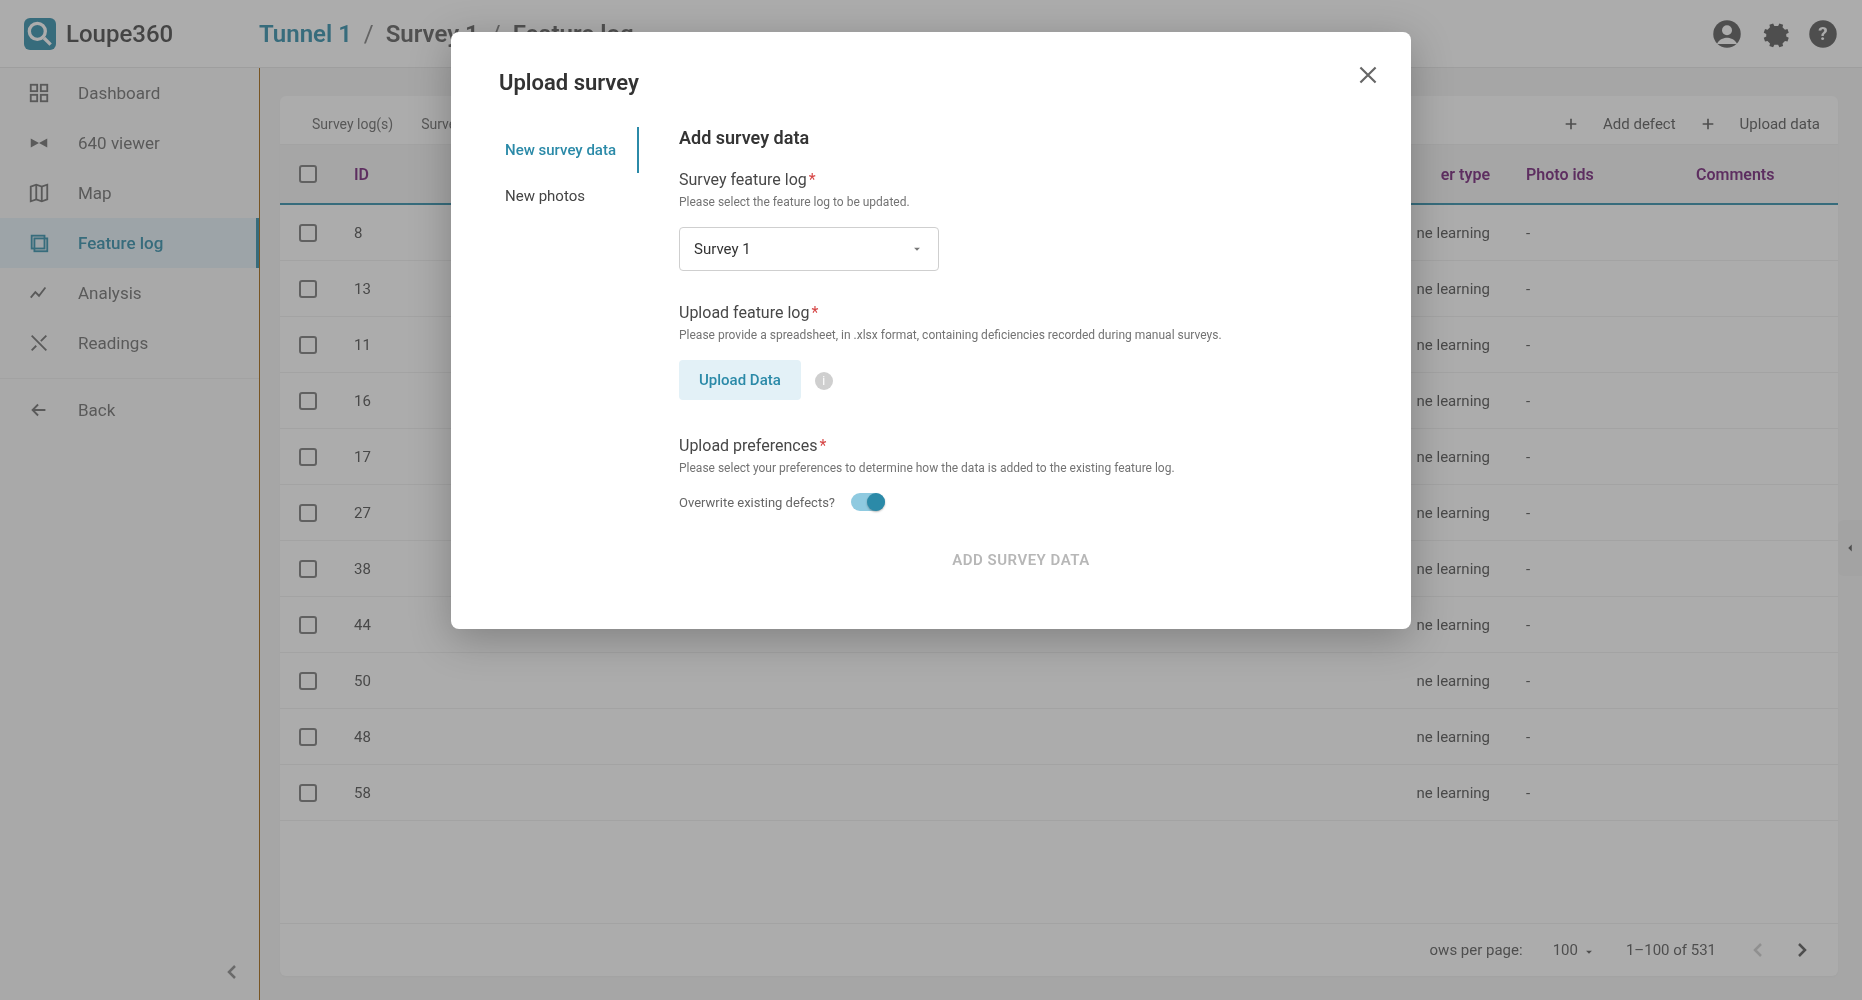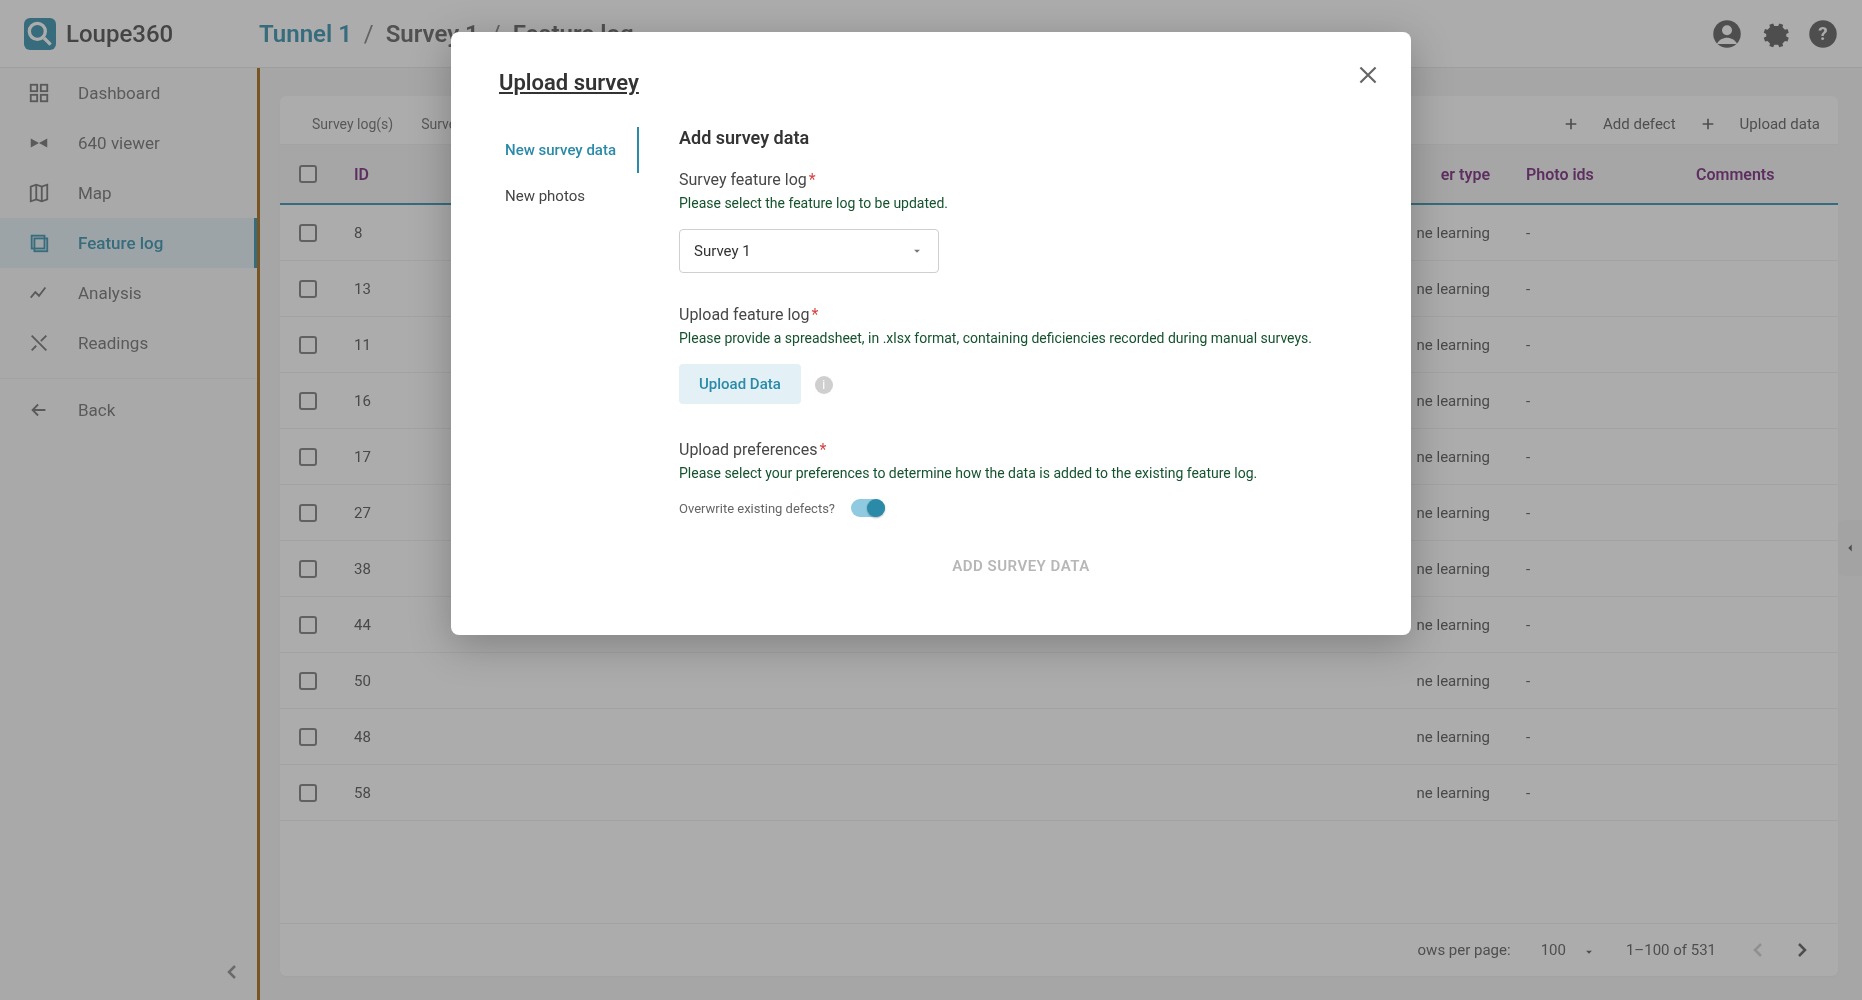--- a/index.html
+++ b/index.html
@@ -44,21 +44,21 @@
     .top-icon { width: 30px; height: 30px; color: #555; display:flex; align-items:center; justify-content:center; }
 
     
     .sidebar {
       position: absolute;
       top: 68px;
       left: 0;
       width: 260px;
       bottom: 0;
       background: #fafafa;
-      border-right: 3px solid #a16207;
+      border-right: 1px solid #a16207;
       z-index: 1;
     }
     .nav-item {
       display: flex;
       align-items: center;
       gap: 28px;
       padding: 14px 28px;
       color: #6a6a6a;
       cursor: pointer;
       font-size: 17px;
@@ -104,21 +104,21 @@
     .row { display: flex; height: 56px; align-items: center; border-bottom: 1px solid #eee; }
     .cell { padding: 0 18px; font-size: 15px; color: #4b4b4b; }
     .cbx-cell { width: 56px; display:flex; justify-content:center; }
     .cbx { width: 18px; height: 18px; border: 2px solid #777; border-radius: 3px; background:#fff; }
     .col-id { width: 70px; }
     .col-hidden { width: 50px; }
     .col-type { width: 200px; flex:1; }
     .col-photo { width: 170px; }
     .col-comments { width: 160px; }
     .table-footer { display: flex; justify-content: flex-end; align-items: center; gap: 30px; padding: 14px 24px; font-size: 15px; color: #555; border-top: 1px solid #eee; }
-    .rpp-select { display:flex; align-items:flex-end; gap:16px; }
+    .rpp-select { display:flex; align-items:flex-end; gap:4px; }
     .footer-nav { display:flex; gap: 20px; }
     .footer-nav-btn { width: 24px; height:24px; display:flex; align-items:center; justify-content:center; color:#555; }
     .footer-nav-btn.disabled { color: #ccc; }
 
     .right-collapse {
       position: absolute;
       top: 520px;
       right: 0;
       width: 24px;
       height: 56px;
@@ -143,31 +143,31 @@
       transform: translateX(-50%);
       width: 960px;
       background: #fff;
       border-radius: 8px;
       box-shadow: 0 10px 40px rgba(0,0,0,0.25);
       z-index: 10;
       padding: 38px 48px 60px;
       display: flex;
       flex-direction: column;
     }
-    .modal-title { font-size: 22px; font-weight: 600; color: #333; margin-bottom: 32px; text-decoration: underline; }
+    .modal-title { font-size: 22px; font-weight: 600; color: #333; margin-bottom: 32px; }
     .modal-close { position: absolute; top: 30px; right: 30px; width:26px; height:26px; color:#666; display:flex; align-items:center; justify-content:center; }
     .modal-body { display: flex; gap: 40px; }
     .modal-tabs { display:flex; flex-direction:column; width: 140px; }
     .modal-tab { padding: 14px 6px; font-size: 15px; color: #444; border-right: 2px solid transparent; }
     .modal-tab.active { color: #2b8aa8; font-weight:500; border-right: 2px solid #2b8aa8; }
     .modal-content { flex: 1; }
     .section-heading { font-size: 18px; font-weight:600; color:#343434; margin-bottom: 22px; }
     .field-label { font-size: 16px; color: #474747; margin-bottom: 6px; }
     .field-label .req { color: #d64545; margin-left: 2px; }
-    .field-help { font-size: 14px; color: #14532d; margin-bottom: 18px; }
+    .field-help { font-size: 12px; color: #737373; margin-bottom: 18px; }
     .select-box {
       width: 260px; height: 44px;
       border: 1px solid #cfcfcf;
       border-radius: 4px;
       display:flex; align-items:center;
       padding: 0 14px;
       font-size: 15px; color:#333;
       justify-content: space-between;
       margin-bottom: 32px;
     }

